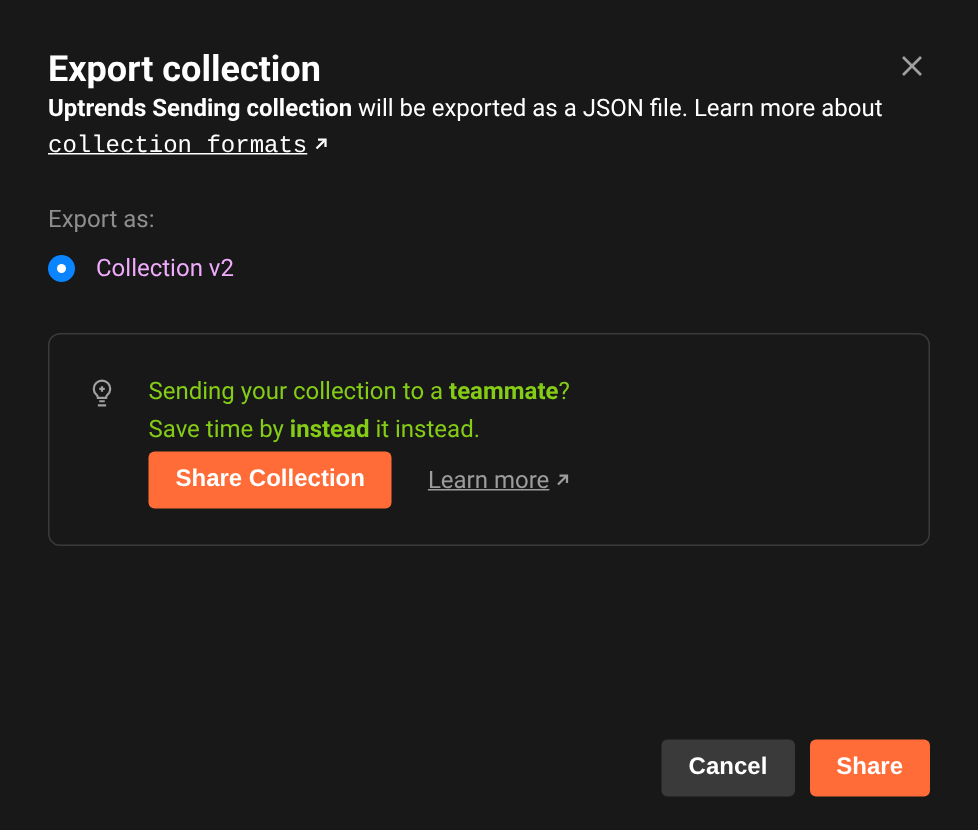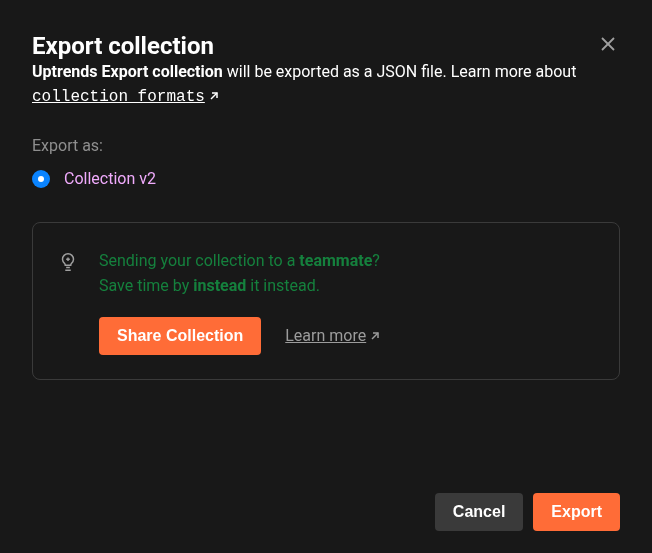--- a/index.html
+++ b/index.html
@@ -104,23 +104,23 @@
     color: #a0a0a0;
     flex-shrink: 0;
     margin-top: 2px;
   }
   .info-icon svg { width: 22px; height: 22px; }
   .info-content {
     flex: 1;
   }
   .info-text {
     font-size: 16px;
-    color: #15803d;
+    color: #84cc16;
     line-height: 1.55;
-    margin-bottom: 18px;
+    margin-bottom: 2px;
   }
   .info-text .bold { font-weight: 700; }
   .info-actions {
     display: flex;
     align-items: center;
     gap: 24px;
   }
   .btn {
     border: none;
     border-radius: 4px;
@@ -160,21 +160,21 @@
     <span>
       <svg viewBox="0 0 16 16" fill="none" stroke="currentColor" stroke-width="1.8">
         <line x1="2" y1="2" x2="14" y2="14"></line>
         <line x1="14" y1="2" x2="2" y2="14"></line>
       </svg>
     </span>
   </button>
 </div>
 
 <p class="description">
-  <span class="bold">Uptrends Export collection</span><span> will be exported as a JSON file. Learn more about </span><span class="link"><span>collection formats</span><span class="ext-icon"><svg viewBox="0 0 12 12" fill="none" stroke="currentColor" stroke-width="1.5">
+  <span class="bold">Uptrends Sending collection</span><span> will be exported as a JSON file. Learn more about </span><span class="link"><span>collection formats</span><span class="ext-icon"><svg viewBox="0 0 12 12" fill="none" stroke="currentColor" stroke-width="1.5">
           <line x1="3" y1="9" x2="9" y2="3"></line>
           <polyline points="4,3 9,3 9,8"></polyline>
         </svg></span></span>
 </p>
 
 <div class="section-label">Export as:</div>
 
 <div class="radio-group">
   <div class="radio-item">
     <span class="radio-circle selected"></span>
@@ -204,14 +204,14 @@
               <line x1="3" y1="9" x2="9" y2="3"></line>
               <polyline points="4,3 9,3 9,8"></polyline>
             </svg></span>
       </span>
     </div>
   </div>
 </div>
 
 <div class="footer">
   <button class="btn btn-secondary">Cancel</button>
-  <button class="btn btn-primary">Export</button>
+  <button class="btn btn-primary">Share</button>
 </div>
 
 </body></html>

